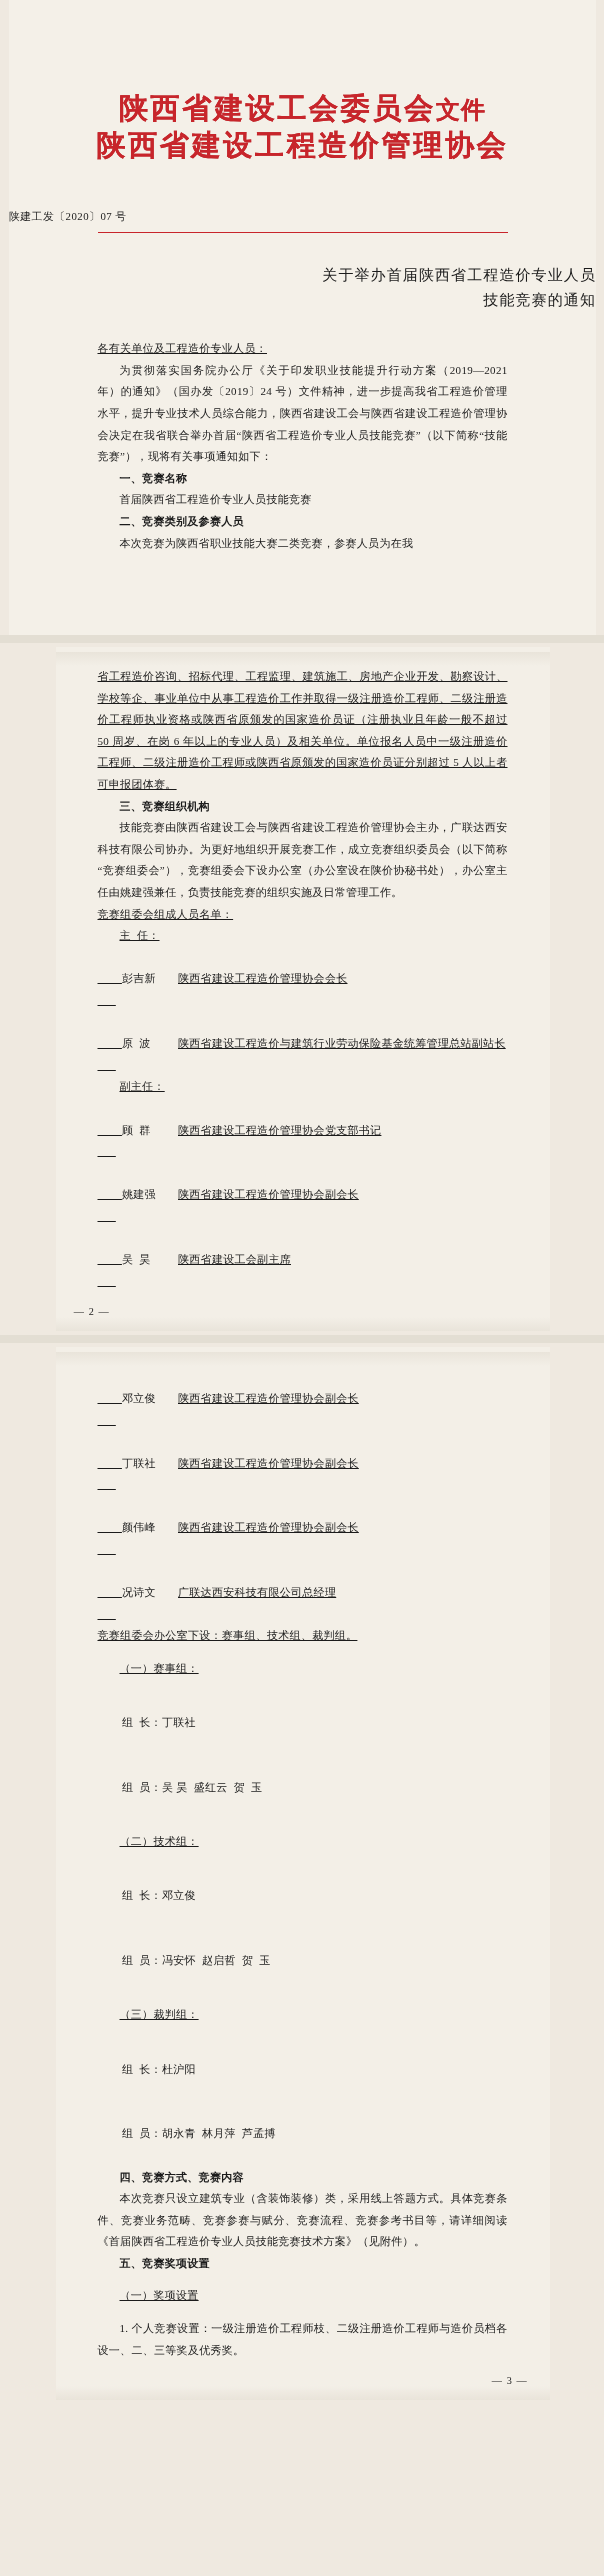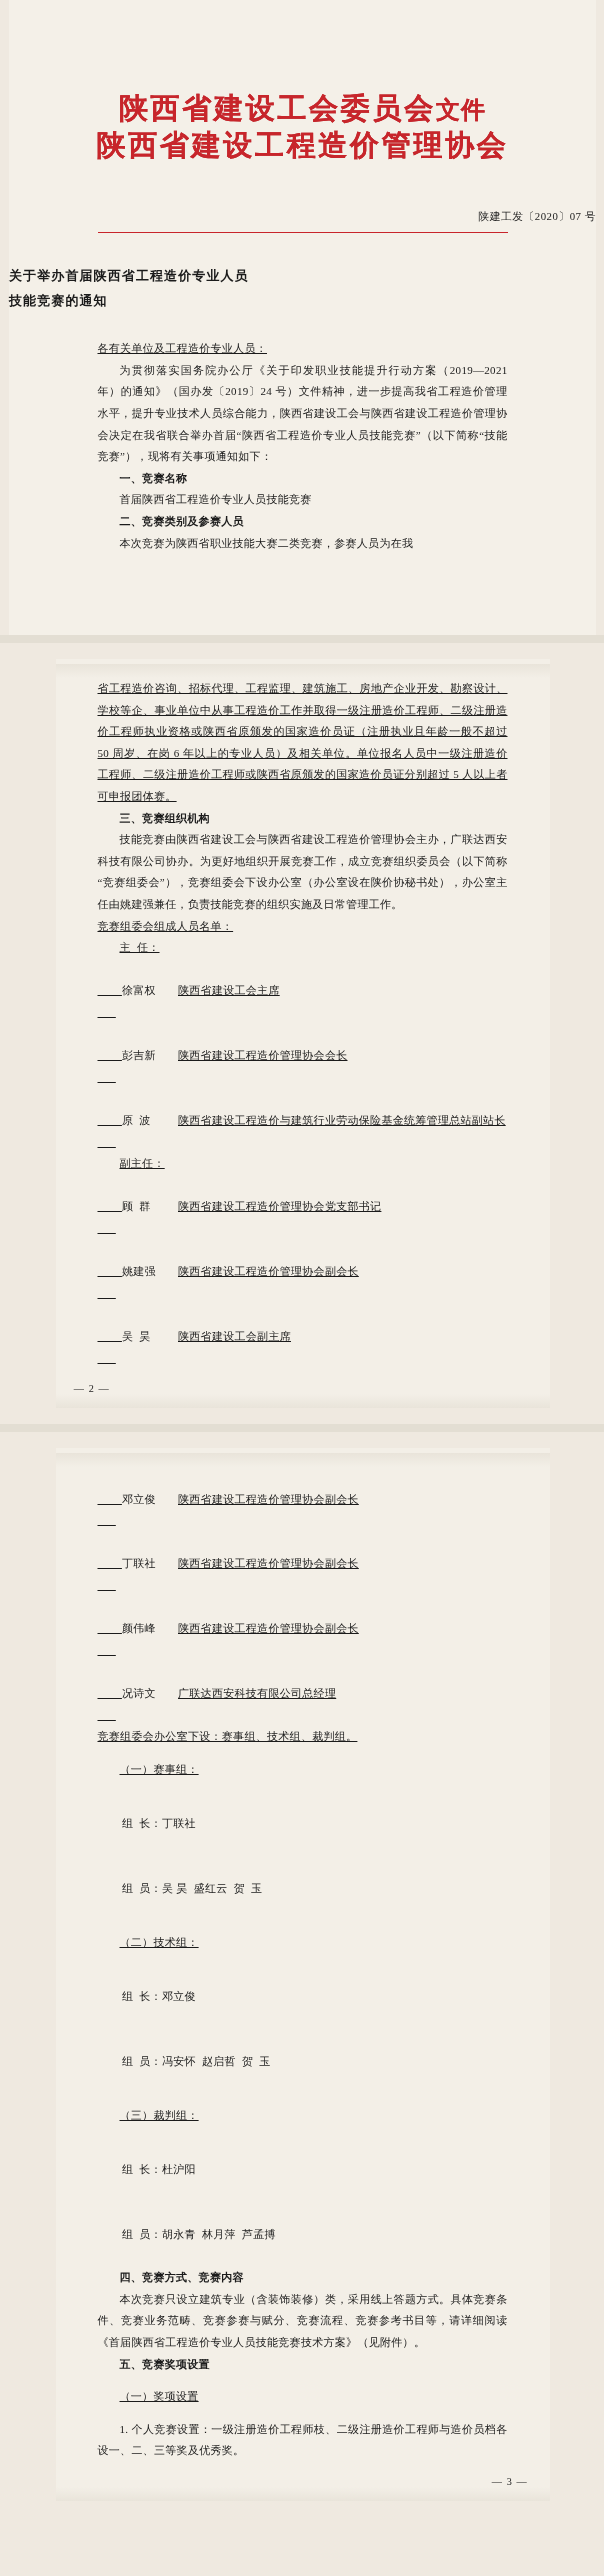--- a/index.html
+++ b/index.html
@@ -48,36 +48,36 @@
   }
   .mast-line2 {
     font-size: 29px;
     line-height: 35px;
   }
   .mast-wen {
     font-size: 24px;
     letter-spacing: 1.1px;
   }
   .doc-number {
-    text-align: right;
+    text-align: left;
     font-size: 10.8px;
     letter-spacing: 0.5px;
     margin-top: 47px;
     color: #222;
   }
   .red-rule {
     width: 410px;
     height: 1.6px;
     background: #c8252b;
     margin: 7.6px auto 0 auto;
   }
   .doc-title {
-    text-align: left;
-    font-size: 13px;
-    font-weight: bold;
+    text-align: right;
+    font-size: 15px;
+    font-weight: normal;
     line-height: 25px;
     margin: 30px auto 0 auto;
     letter-spacing: 1.1px;
   }
   .body-wrap {
     width: 410px;
     margin: 0 auto;
     font-size: 11px;
     line-height: 21.6px;
     letter-spacing: 0.3px;
@@ -124,21 +124,21 @@
   .page-num-right {
     text-align: right;
     padding-right: 21.6px;
   }
   .gap-blank {
     height: 81px;
   }
   
   .sheet2, .sheet3 {
     width: 494px;
-    margin: 16px auto;
+    margin: 4px auto;
     background: #f3efe7;
     padding-top: 5.4px;
   }
   .sheet-sep {
     height: 7.6px;
     background: #e3ded3;
   }
   .scan-edge-top {
     height: 14px;
     background: linear-gradient(180deg,#e9e4da 0%, #f3efe7 100%);
@@ -192,23 +192,20 @@
     <div class="body-wrap">
       <p class="noindent">省工程造价咨询、招标代理、工程监理、建筑施工、房地产企业开发、勘察设计、学校等企、事业单位中从事工程造价工作并取得一级注册造价工程师、二级注册造价工程师执业资格或陕西省原颁发的国家造价员证（注册执业且年龄一般不超过 50 周岁、在岗 6 年以上的专业人员）及相关单位。单位报名人员中一级注册造价工程师、二级注册造价工程师或陕西省原颁发的国家造价员证分别超过 5 人以上者可申报团体赛。</p>
 
       <p class="heading">三、竞赛组织机构</p>
       <p class="para">技能竞赛由陕西省建设工会与陕西省建设工程造价管理协会主办，广联达西安科技有限公司协办。为更好地组织开展竞赛工作，成立竞赛组织委员会（以下简称“竞赛组委会”），竞赛组委会下设办公室（办公室设在陕价协秘书处），办公室主任由姚建强兼任，负责技能竞赛的组织实施及日常管理工作。</p>
 
       <p class="noindent">竞赛组委会组成人员名单：</p>
 
       <p class="indent2 name-row">主  任：</p>
       <p class="indent2 name-row">
-        <span class="role-label">徐富权</span><span>陕西省建设工会主席</span>
-      </p>
-      <p class="indent2 name-row">
         <span class="role-label">彭吉新</span><span>陕西省建设工程造价管理协会会长</span>
       </p>
       <p class="indent2 name-row">
         <span class="role-label">原  波</span><span>陕西省建设工程造价与建筑行业劳动保险基金统筹管理总站副站长</span>
       </p>
 
       <p class="indent2 name-row">副主任：</p>
       <p class="indent2 name-row">
         <span class="role-label">顾  群</span><span>陕西省建设工程造价管理协会党支部书记</span>
       </p>

